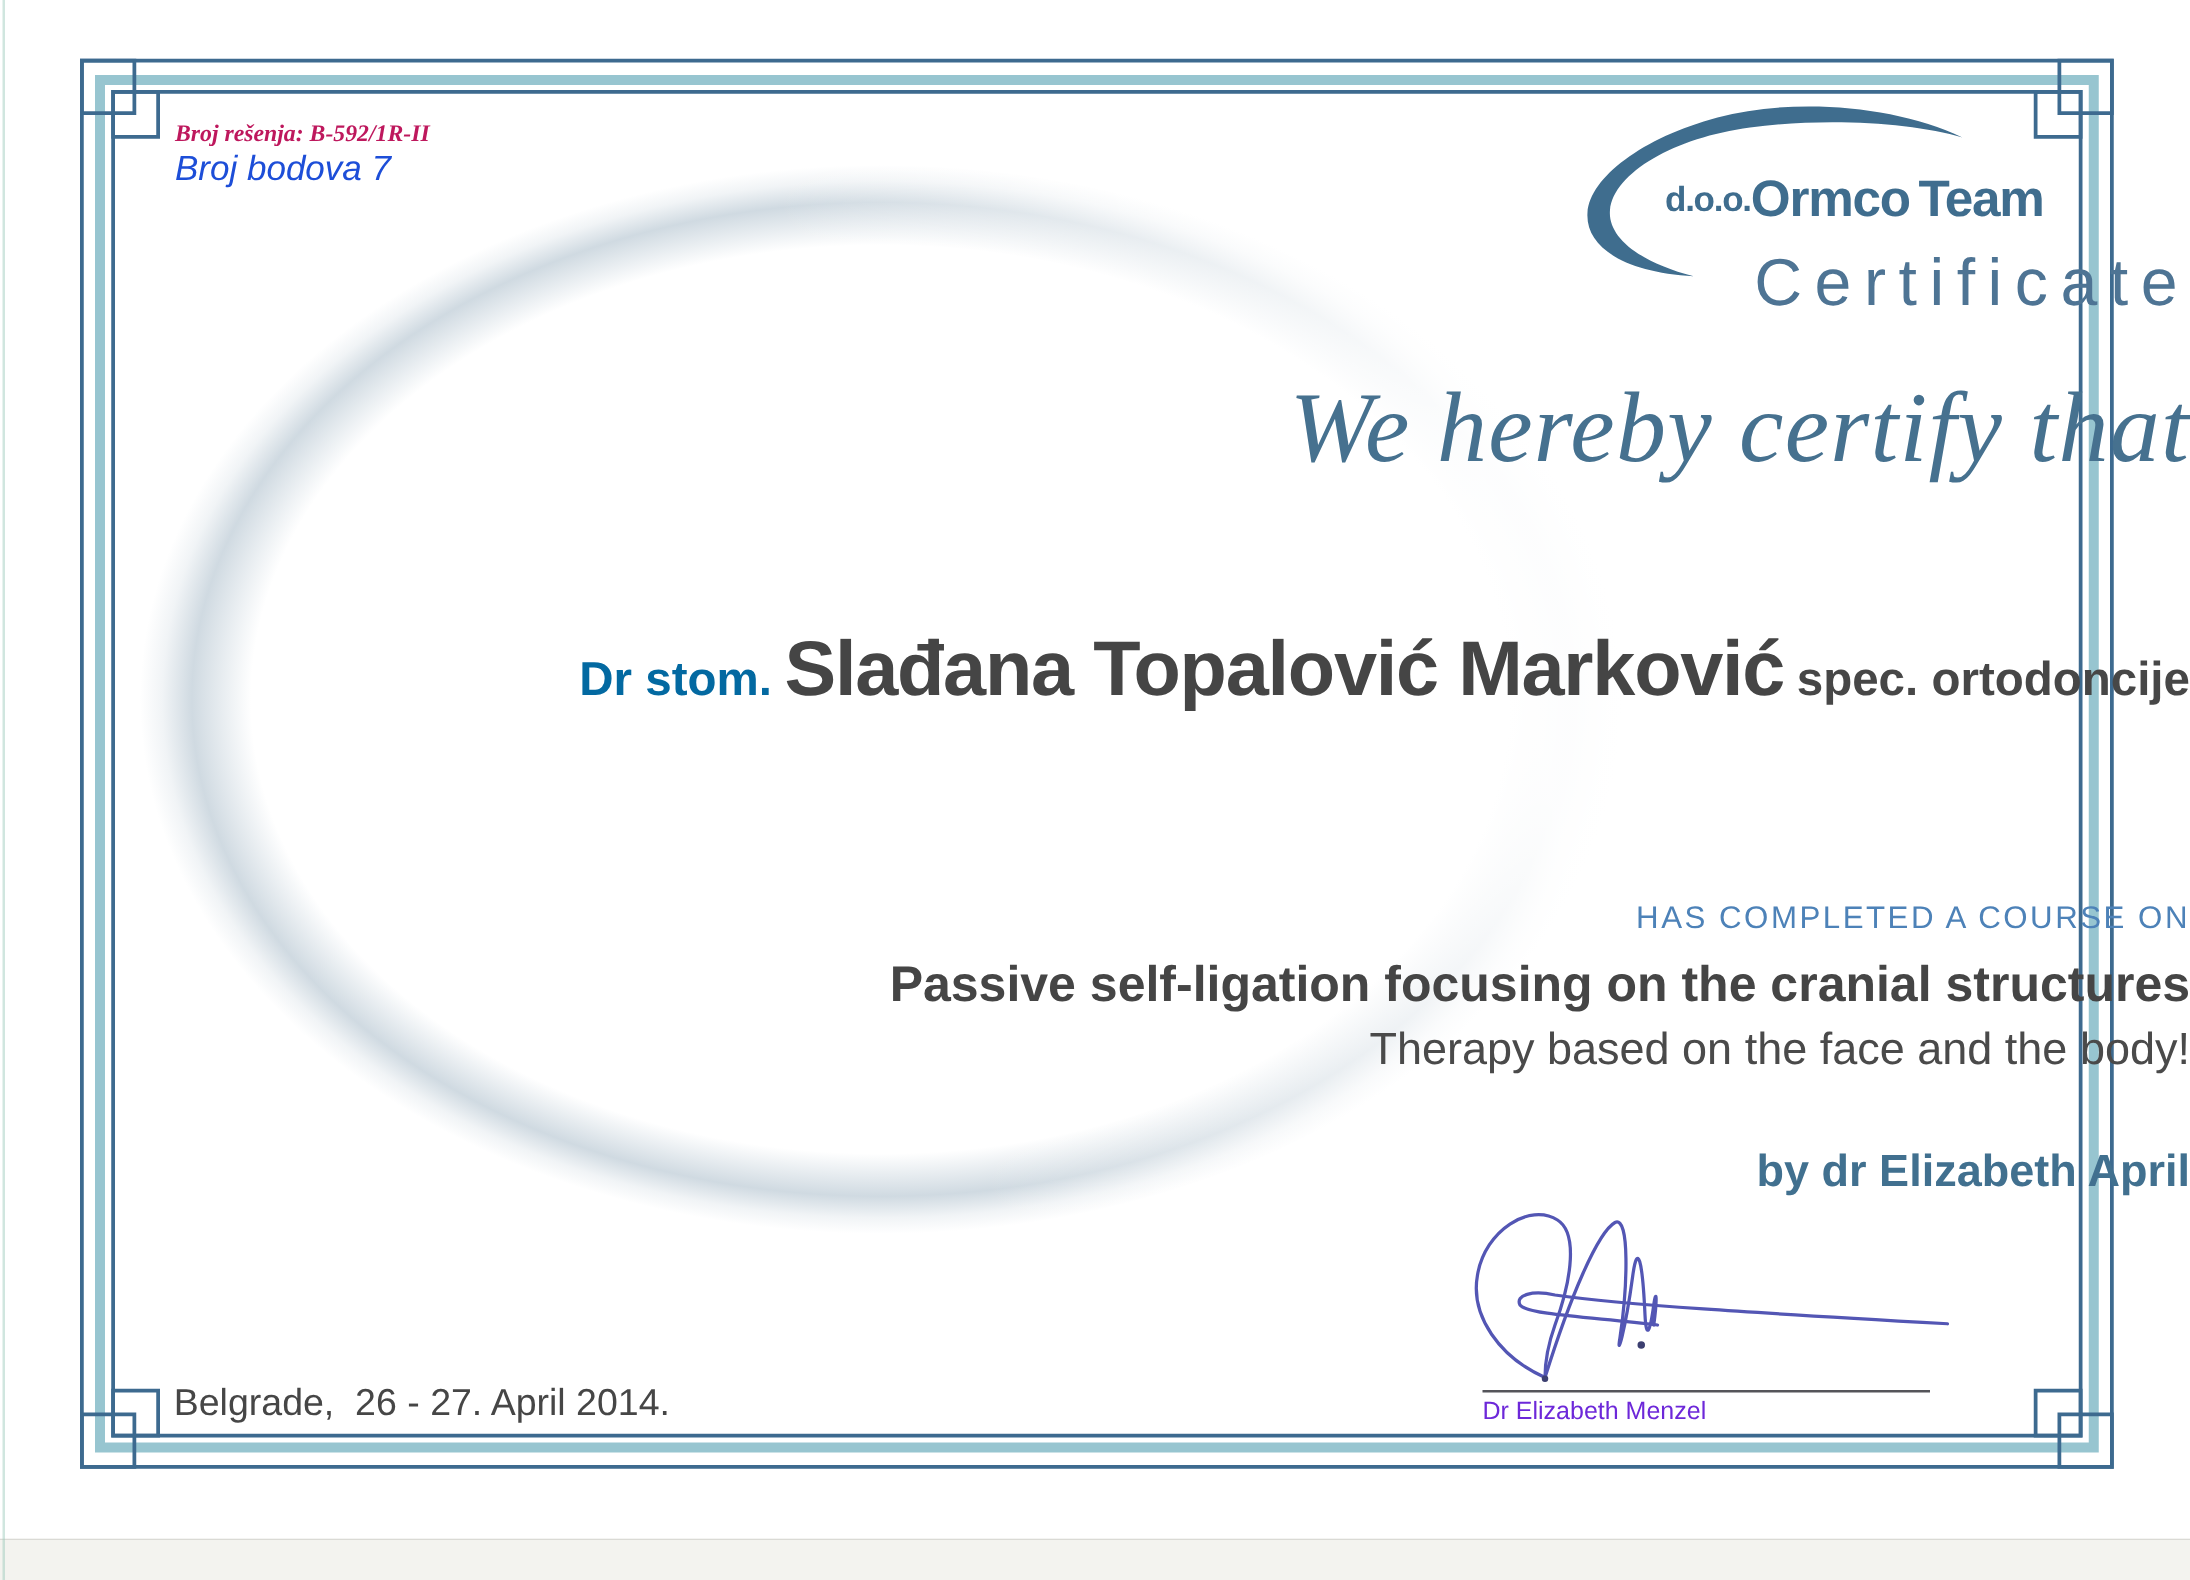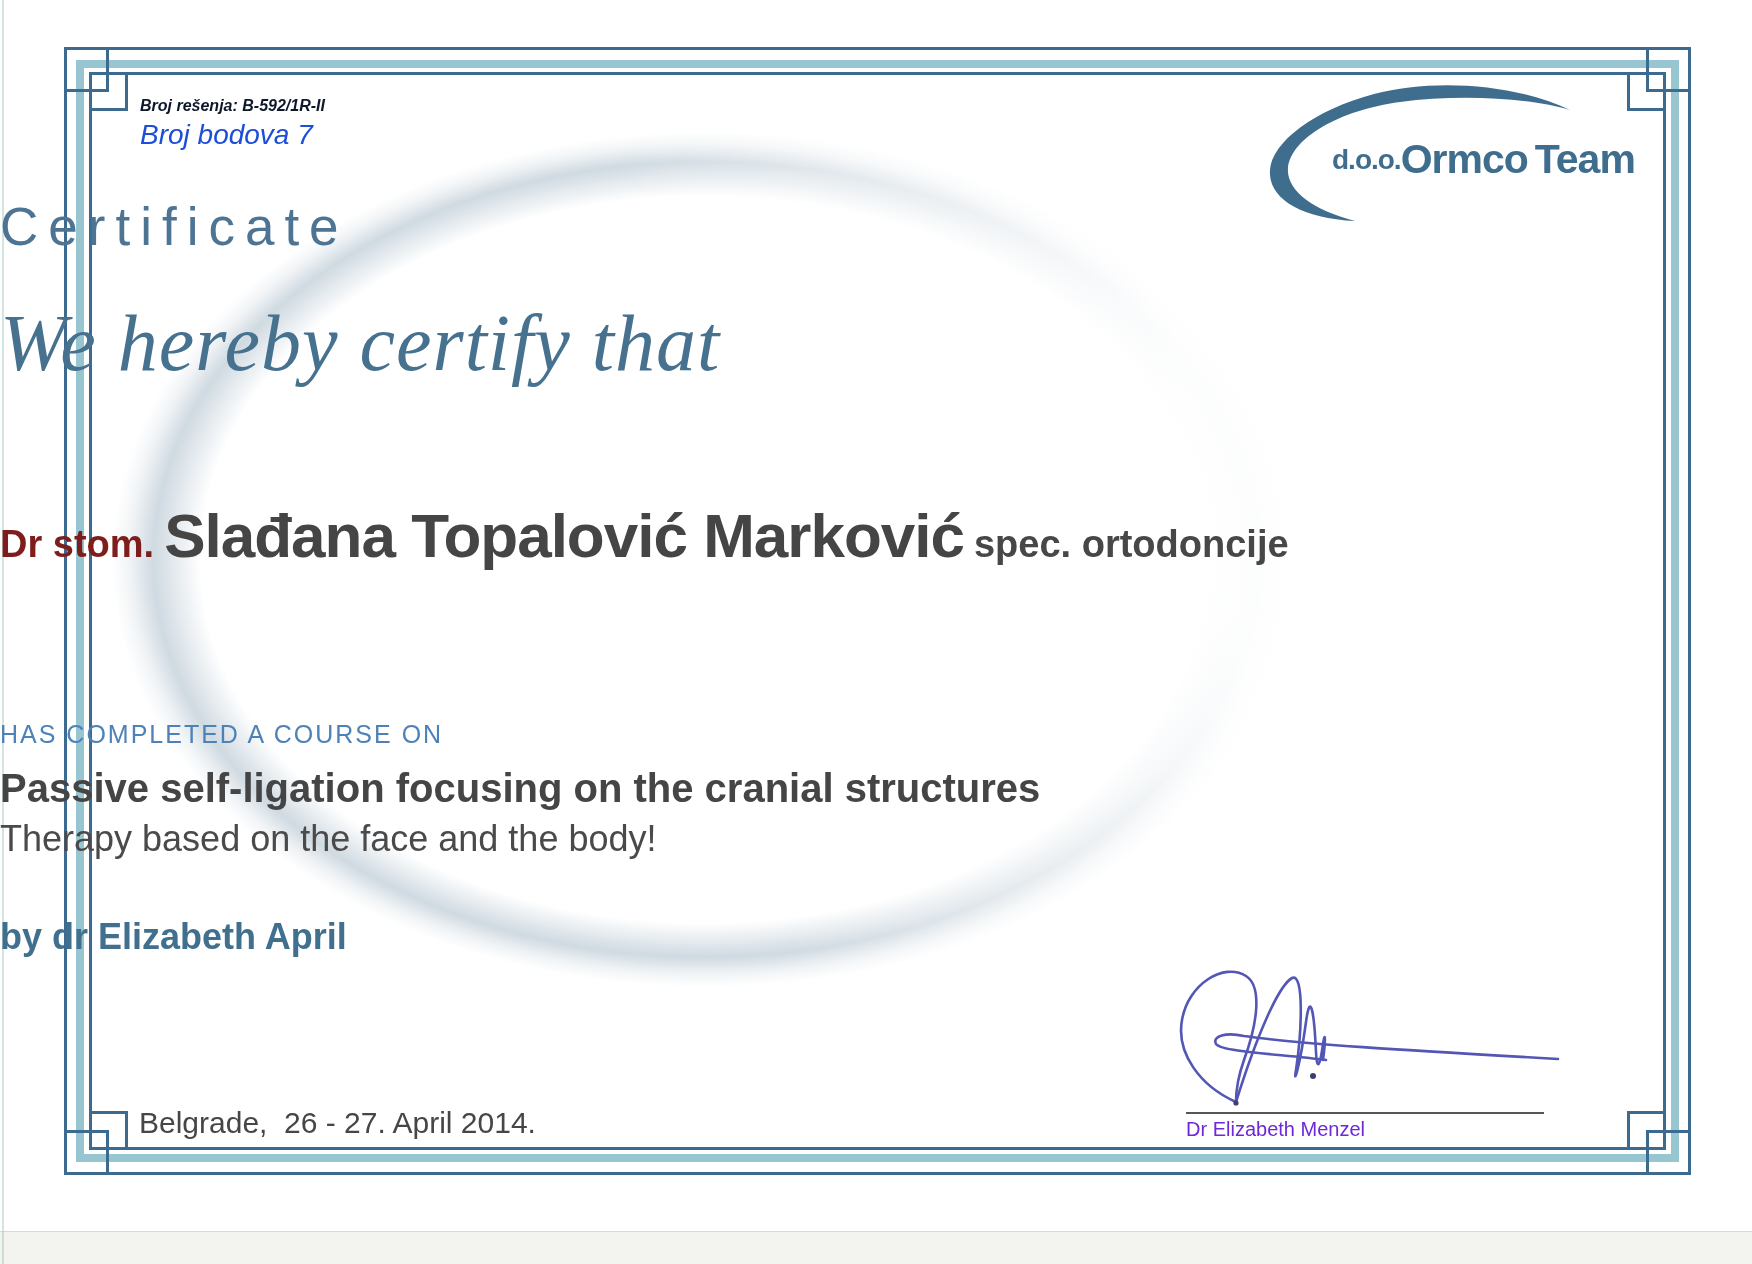--- a/index.html
+++ b/index.html
@@ -34,37 +34,37 @@
       rgba(116,146,168,0) 100%);}
   .bg-ellipse-fade{left:112px;top:132px;width:1185px;height:855px;z-index:0;
     background:linear-gradient(78deg, rgba(255,255,255,0) 50%, rgba(255,255,255,0.95) 88%);}
 
   
   .scan-bottom{left:0;top:1231px;width:1752px;height:33px;background:#f3f3ef;
     border-top:1px solid #dadad5;z-index:3;}
   .scan-left-edge{left:2px;top:0;width:2px;height:1264px;background:rgba(150,200,185,0.45);z-index:3;}
 
   
-  .ref-line{left:140px;top:97px;font-size:16px;font-style:italic;font-weight:700;color:#0f172a;z-index:4;}
+  .ref-line{left:140px;top:97px;font-size:19px;font-style:italic;font-weight:700;color:#be185d;z-index:4;font-family:Liberation Serif, serif;}
   .points-line{left:140px;top:119px;font-size:28px;font-style:italic;color:#1d4ed8;z-index:4;}
 
   
   .logo-swoosh{left:1258px;top:78px;z-index:4;}
   .logo-text{left:1332px;top:136px;display:flex;align-items:center;color:#3f6d8e;z-index:5;white-space:nowrap;}
   .logo-prefix{font-size:28px;font-weight:700;letter-spacing:-1px;}
   .logo-brand{font-size:41px;font-weight:700;letter-spacing:-1px;}
   .logo-suffix{font-size:41px;font-weight:700;letter-spacing:-1px;margin-left:7px;}
 
   
-  .center-row{left:0;width:1752px;text-align:left;z-index:4;}
+  .center-row{left:0;width:1752px;text-align:right;z-index:4;}
   .cert-title{top:196px;font-size:53px;letter-spacing:10px;color:#4e7494;font-weight:400;}
   .script-line{top:298px;font-family:Liberation Serif, serif;font-style:italic;
     font-size:80px;color:#46718f;letter-spacing:1px;}
   .recipient{top:500px;white-space:nowrap;}
-  .recipient .pre{font-size:38px;font-weight:700;color:#7f1d1d;vertical-align:baseline;}
+  .recipient .pre{font-size:38px;font-weight:700;color:#0369a1;vertical-align:baseline;}
   .recipient .name{font-size:62px;font-weight:700;color:#454545;letter-spacing:-1px;margin:6px 10px;vertical-align:baseline;}
   .recipient .suf{font-size:38px;font-weight:700;color:#474747;vertical-align:baseline;}
   .statement{top:720px;font-size:25px;letter-spacing:2px;color:#4d82b8;}
   .course-title{top:766px;font-size:40px;font-weight:700;color:#454545;}
   .course-subtitle{top:818px;font-size:36px;color:#4a4a4a;}
   .by-line{top:916px;font-size:36px;font-weight:700;color:#41708f;}
   .by-line .by{margin-right:10px;}
 
   
   .place-date{left:139px;top:1106px;font-size:30px;color:#464646;white-space:pre;z-index:4;}

